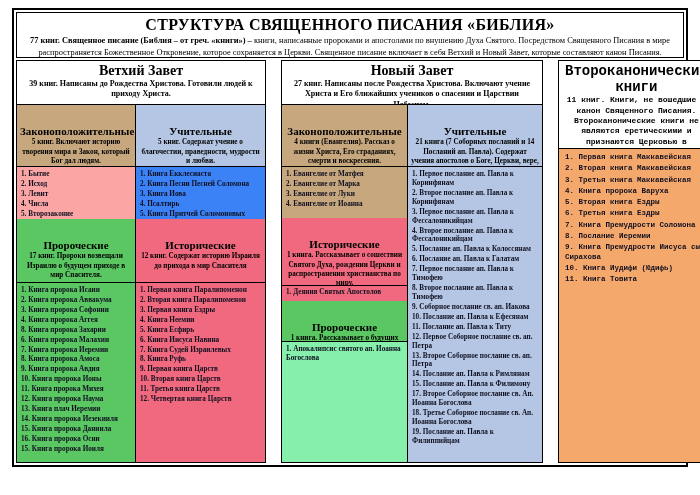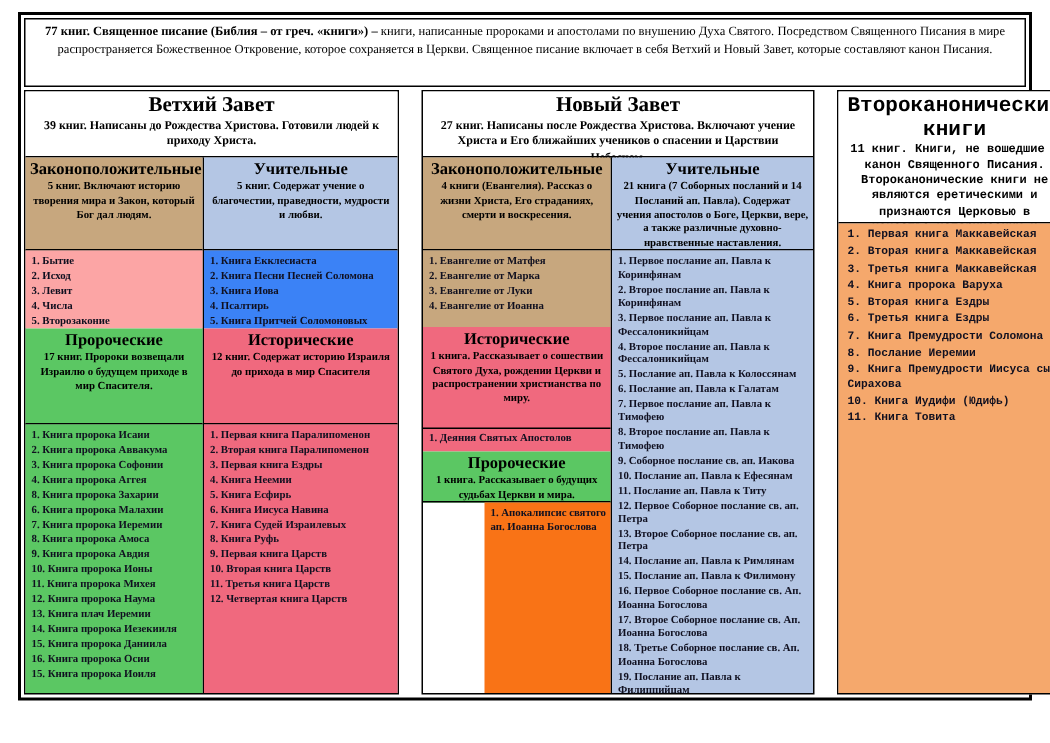--- a/index.html
+++ b/index.html
@@ -38,41 +38,42 @@
   .col-desc{font-size:8px;line-height:1.3;color:#000;}
   .subcols{flex:1;display:flex;min-height:0;}
   .subcol{display:flex;flex-direction:column;min-height:0;box-sizing:border-box;}
   .subcol.first{border-right:1px solid #000;}
   .col-ot .subcol.first{width:119px;flex:0 0 auto;}
   .col-ot .subcol.second{flex:1;}
   .col-nt .subcol.first{width:126px;flex:0 0 auto;}
   .col-nt .subcol.second{flex:1;}
   .block-head{
     box-sizing:border-box;border-bottom:1px solid #000;text-align:center;
-    padding:2px 3px;flex:0 0 auto;overflow:hidden;
+    padding:20px 3px;flex:0 0 auto;overflow:hidden;
   }
   .block-title{font-size:11px;color:#000;line-height:1.2;}
   .block-desc{font-size:7.2px;line-height:1.3;color:#000;}
   .block-list{
     box-sizing:border-box;padding:3px 2px 2px 4px;font-size:7.2px;
     line-height:1.24;flex:0 0 auto;overflow:hidden;
   }
   .book-item{margin:0 0 1px 0;}
   .grow{flex:1 1 auto;}
   .h62{height:62px;} .h52{height:52px;} .h64{height:64px;}
   .h51{height:51px;} .h68{height:68px;} .h15{height:15px;padding-top:2px;} .h34{height:34px;}
   .dc-list{font-size:7.5px;padding:4px 4px 2px 6px;line-height:1.3;}
   .dc-list .book-item{margin-bottom:1.5px;}
 </style>
 </head>
 <body>
 
 <div class="frame">
 
   <div class="title-box">
+    <div class="main-title">СТРУКТУРА СВЯЩЕННОГО ПИСАНИЯ «БИБЛИЯ»</div>
     <div class="subtitle"><span class="lead">77 книг. Священное писание (Библия – от греч. «книги») – </span><span class="rest">книги, написанные пророками и апостолами по внушению Духа Святого. Посредством Священного Писания в мире распространяется Божественное Откровение, которое сохраняется в Церкви. Священное писание включает в себя Ветхий и Новый Завет, которые составляют канон Писания.</span></div>
   </div>
 
   <div class="columns">
 
     <div class="column col-ot">
       <div class="col-header h44">
         <div class="col-title">Ветхий Завет</div>
         <div class="col-desc">39 книг. Написаны до Рождества Христова. Готовили людей к приходу Христа.</div>
       </div>
@@ -168,21 +169,21 @@
             <div class="block-title">Исторические</div>
             <div class="block-desc">1 книга. Рассказывает о сошествии Святого Духа, рождении Церкви и распространении христианства по миру.</div>
           </div>
           <div class="block-list h15" style="background-color: rgb(240, 105, 126);">
               <div class="book-item">1. Деяния Святых Апостолов</div>
             </div>
           <div class="block-head h34" style="background-color: rgb(91, 199, 99);">
             <div class="block-title">Пророческие</div>
             <div class="block-desc">1 книга. Рассказывает о будущих судьбах Церкви и мира.</div>
           </div>
-          <div class="block-list grow" style="background-color: #f97316; margin-left: 41px;">
+          <div class="block-list grow" style="background-color: #86efac;">
               <div class="book-item">1. Апокалипсис святого ап. Иоанна Богослова</div>
             </div>
         </div>
         <div class="subcol second">
           <div class="block-head h62" style="background-color: rgb(180, 198, 228);">
             <div class="block-title">Учительные</div>
             <div class="block-desc">21 книга (7 Соборных посланий и 14 Посланий ап. Павла). Содержат учения апостолов о Боге, Церкви, вере, а также различные духовно-нравственные наставления.</div>
           </div>
           <div class="block-list grow" style="background-color: rgb(180, 198, 228);">
               <div class="book-item">1. Первое послание ап. Павла к Коринфянам</div>
@@ -193,21 +194,20 @@
               <div class="book-item">6. Послание ап. Павла к Галатам</div>
               <div class="book-item">7. Первое послание ап. Павла к Тимофею</div>
               <div class="book-item">8. Второе послание ап. Павла к Тимофею</div>
               <div class="book-item">9. Соборное послание св. ап. Иакова</div>
               <div class="book-item">10. Послание ап. Павла к Ефесянам</div>
               <div class="book-item">11. Послание ап. Павла к Титу</div>
               <div class="book-item">12. Первое Соборное послание св. ап. Петра</div>
               <div class="book-item">13. Второе Соборное послание св. ап. Петра</div>
               <div class="book-item">14. Послание ап. Павла к Римлянам</div>
               <div class="book-item">15. Послание ап. Павла к Филимону</div>
-              <div class="book-item">16. Первое Соборное послание св. Ап. Иоанна Богослова</div>
               <div class="book-item">17. Второе Соборное послание св. Ап. Иоанна Богослова</div>
               <div class="book-item">18. Третье Соборное послание св. Ап. Иоанна Богослова</div>
               <div class="book-item">19. Послание ап. Павла к Филиппийцам</div>
             </div>
         </div>
       </div>
     </div>
 
     <div class="column col-dc">
       <div class="col-header h88">

